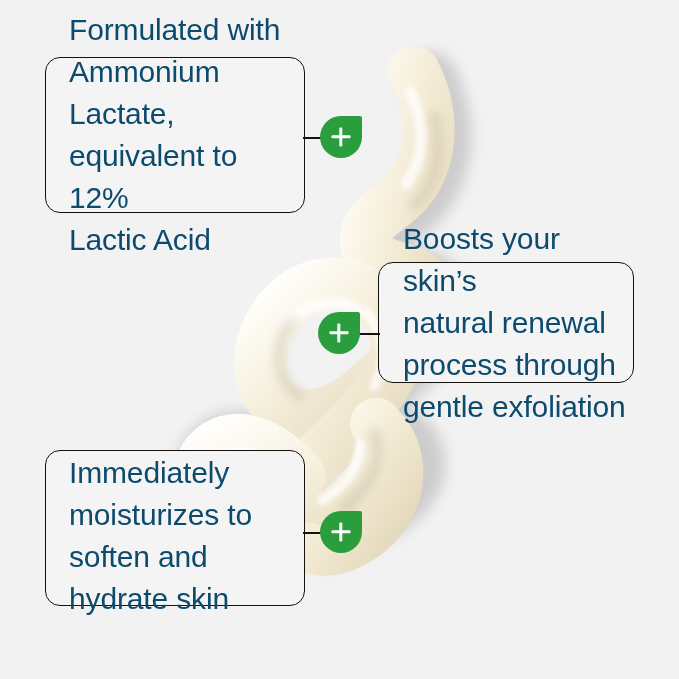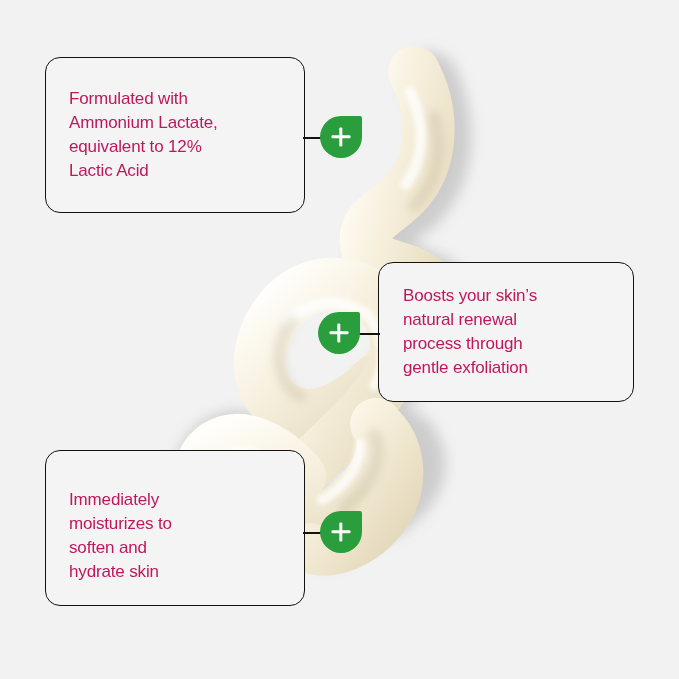--- a/index.html
+++ b/index.html
@@ -31,30 +31,30 @@
     position: absolute;
     box-sizing: border-box;
     background: #f4f4f4;
     border: 1.6px solid #14120f;
     border-radius: 15px;
     display: flex;
     align-items: center;
     z-index: 20;
   }
   .callout-text {
-    font-size: 17px;
+    font-size: 30px;
     line-height: 1.40;
-    color: #be185d;
+    color: #0c4a6e;
     letter-spacing: -0.15px;
     white-space: pre-line;
     font-weight: 400;
   }
 
   #box-1 { left: 45px;  top: 57px;  width: 260px; height: 156px; padding: 0 0 0 23px; }
-  #box-2 { left: 378px; top: 262px; width: 256px; height: 140px; padding: 0 0 0 24px; }
+  #box-2 { left: 378px; top: 262px; width: 256px; height: 121px; padding: 0 0 0 24px; }
   #box-3 { left: 45px;  top: 450px; width: 260px; height: 156px; padding: 16px 0 0 23px; }
 
   
   .connector {
     position: absolute;
     height: 1.6px;
     background: #14120f;
     z-index: 21;
   }
   #conn-1 { left: 303px; top: 137px; width: 22px; }

